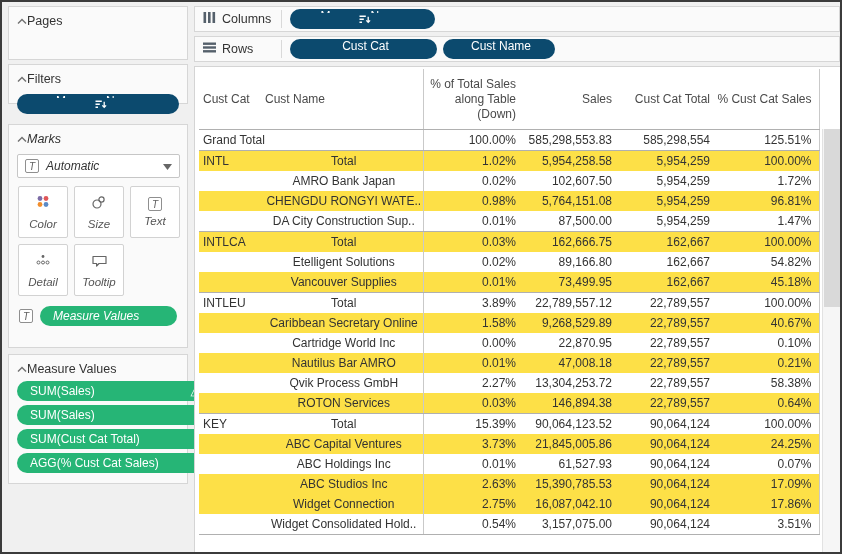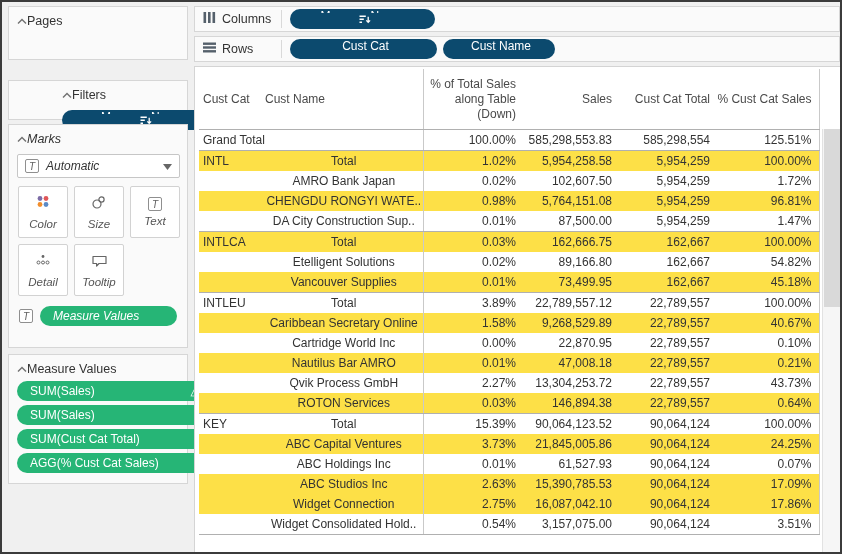--- a/index.html
+++ b/index.html
@@ -8,21 +8,21 @@
           border:2px solid #3b3b3b; background:#f0f0f0; overflow:hidden;}
 
   
   .sidebar{position:absolute; left:2px; top:2px; width:188px; height:548px; background:#f0f0f0;}
   .card{position:absolute; left:4px; width:180px; box-sizing:border-box; background:#fafafa;
         border:1px solid #d6d6d6;}
   .card-header{display:flex; align-items:center; height:16px; padding:6px 0 0 8px;
                font-size:12.5px; color:#333;}
   .chev{flex:0 0 auto; display:inline-flex;}
   #pages-card{top:2px; height:54px;}
-  #filters-card{top:76px; height:40px;padding-left:45px;}
+  #filters-card{top:60px; height:40px;}
   #marks-card{top:120px; height:224px;font-style:italic;}
   #mv-card{top:350px; height:130px;}
 
   .pill{height:20px; border-radius:10px; color:#fff; font-size:12px; display:flex;
         align-items:center; padding:0 9px 0 13px; box-sizing:border-box; cursor:default;}
   .pill .lbl{flex:1 1 auto; white-space:nowrap; overflow:hidden;}
   .pill.blue{background:#0c4a6e;flex-direction:column;}
   .pill.green{background:#26b576;}
   .card .pill{margin:7px 0 0 8px;}
   #filters-card .pill{width:162px;}
@@ -383,21 +383,21 @@
             <td class="num">47,008.18</td>
             <td class="num">22,789,557</td>
             <td class="num num-last">0.21%</td>
           </tr>
           <tr>
             <td class="catcell"></td>
             <td class="namecell">Qvik Process GmbH</td>
             <td class="num">2.27%</td>
             <td class="num">13,304,253.72</td>
             <td class="num">22,789,557</td>
-            <td class="num num-last">43.73%</td>
+            <td class="num num-last">58.38%</td>
           </tr>
           <tr class="band grp-end">
             <td class="catcell"></td>
             <td class="namecell">ROTON Services</td>
             <td class="num">0.03%</td>
             <td class="num">146,894.38</td>
             <td class="num">22,789,557</td>
             <td class="num num-last">0.64%</td>
           </tr>
           <tr>

